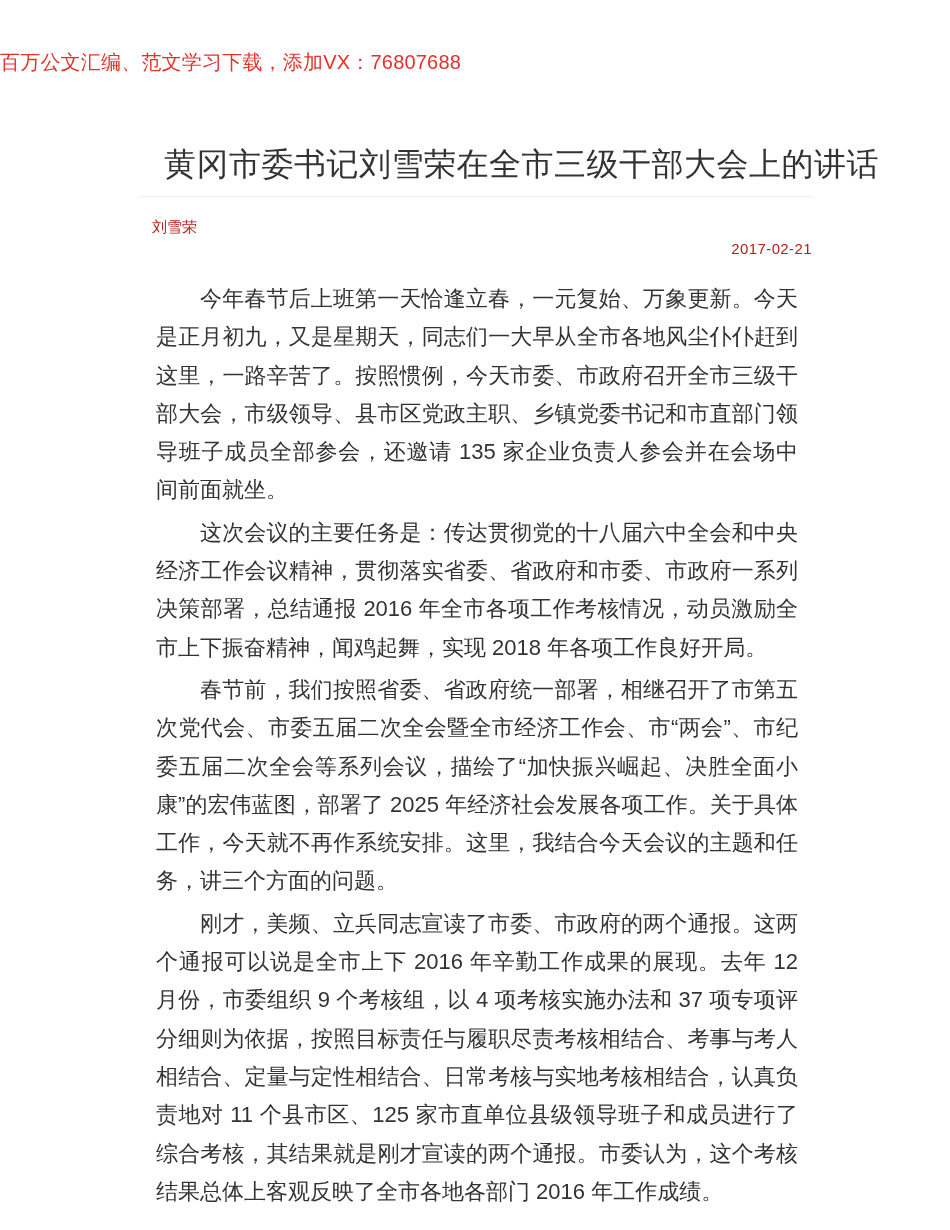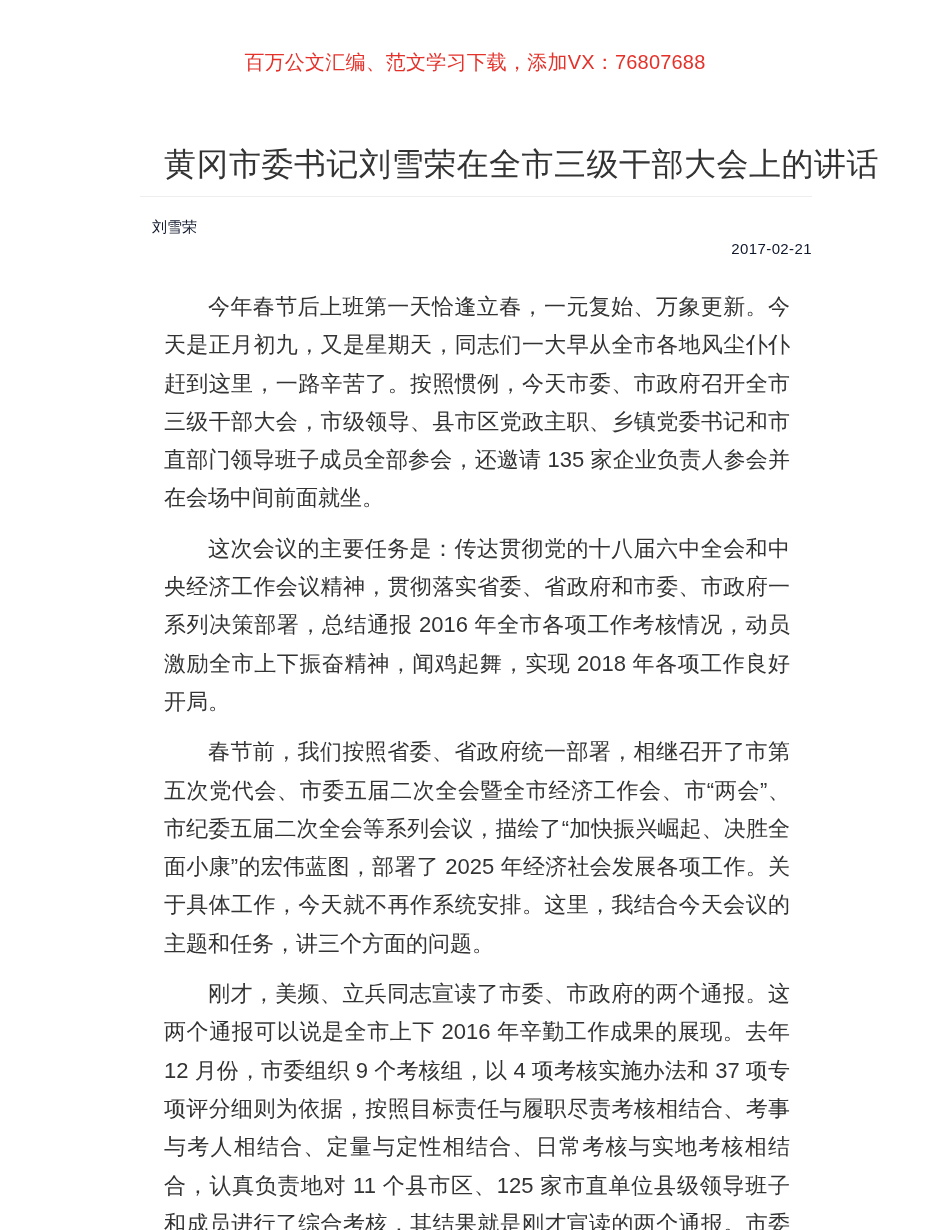--- a/index.html
+++ b/index.html
@@ -23,21 +23,20 @@
     background: #ffffff;
     box-sizing: border-box;
   }
 
   
   .promo-banner {
     position: absolute;
     top: 48px;
     left: 0;
     width: 950px;
-    text-align: center;
     font-size: 20px;
     line-height: 28px;
     color: #e4322b;
     letter-spacing: 0.2px;
     white-space: nowrap;
   }
 
   
   .article {
     position: absolute;
@@ -61,37 +60,37 @@
     margin: 11px 0 0 0;
     width: 672px;
     height: 1px;
     background: #eeeeee;
     border: 0;
     padding: 0;
   }
 
   .article-meta {
     padding: 19px 0 0 12px;
-    color: #0f172a;
+    color: #b91c1c;
     font-size: 15px;
     line-height: 22px;
   }
   .meta-author { display: block; }
   .meta-date   { display: block; letter-spacing: 0.4px; text-align: right; }
 
   
   .article-body {
     position: absolute;
     top: 276px;
     left: 152px;
     width: 650px;
   }
 
   .para {
-    margin: 12px;
+    margin: 4px;
     font-size: 22px;
     line-height: 38.3px;
     color: #333333;
     text-align: justify;
     text-justify: inter-ideograph;
     text-indent: 2em;
     letter-spacing: 0;
     word-break: break-all;
   }
 

